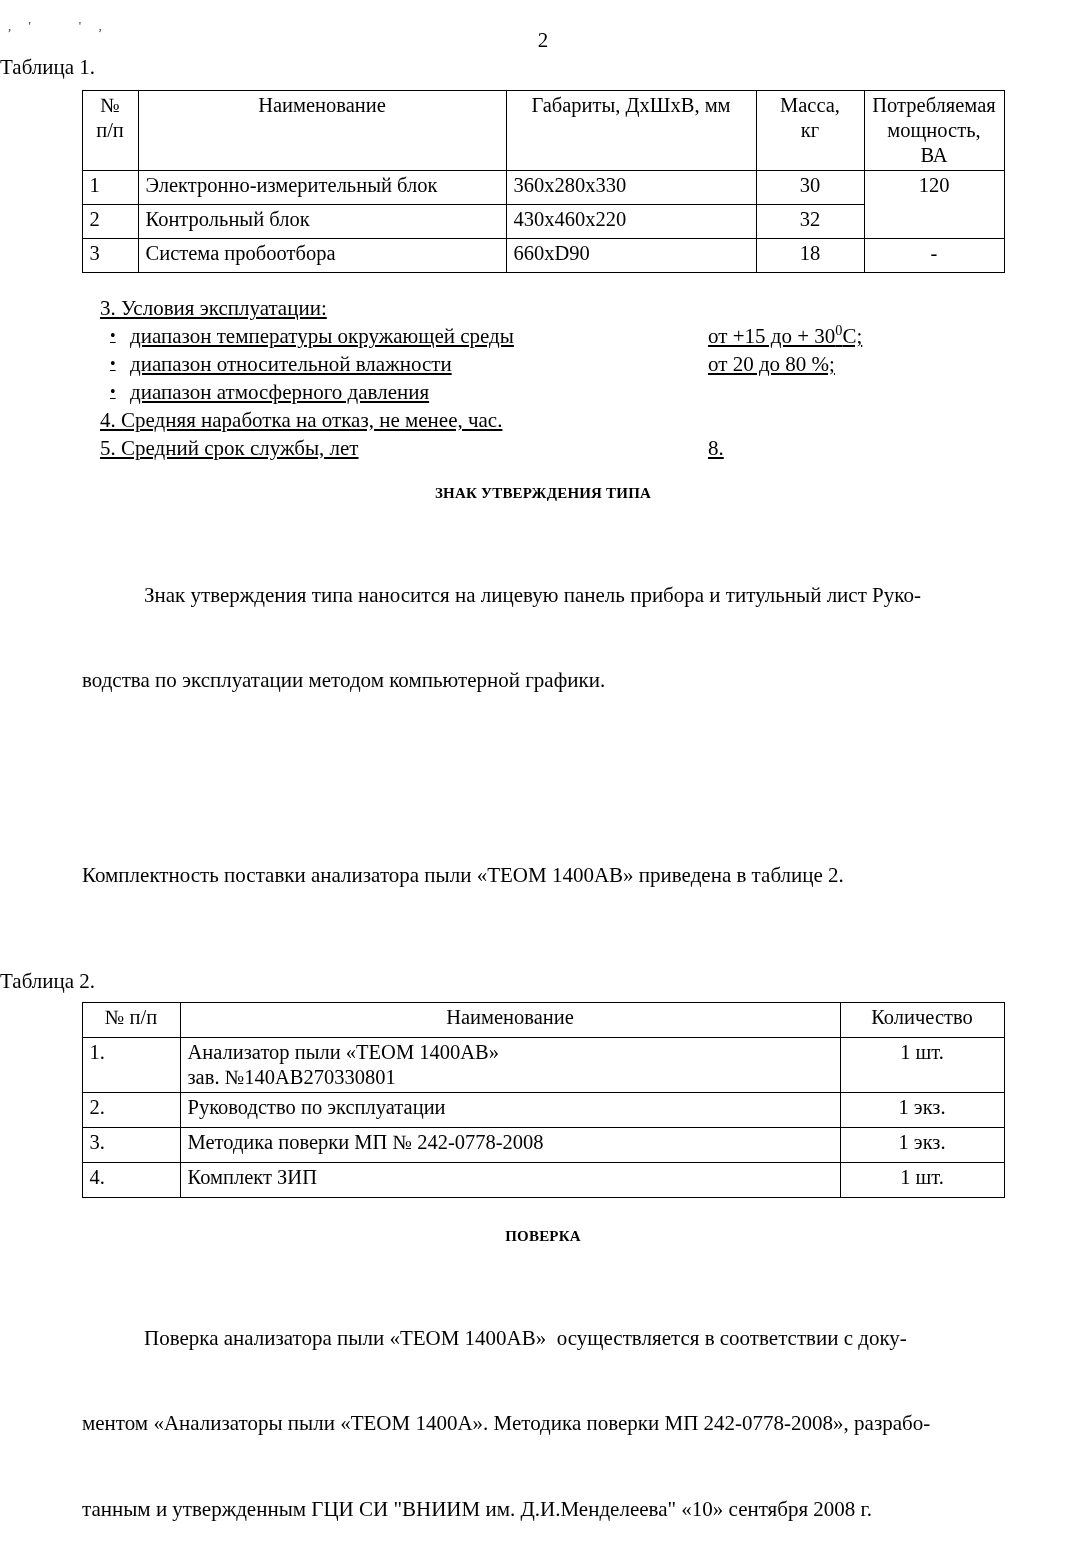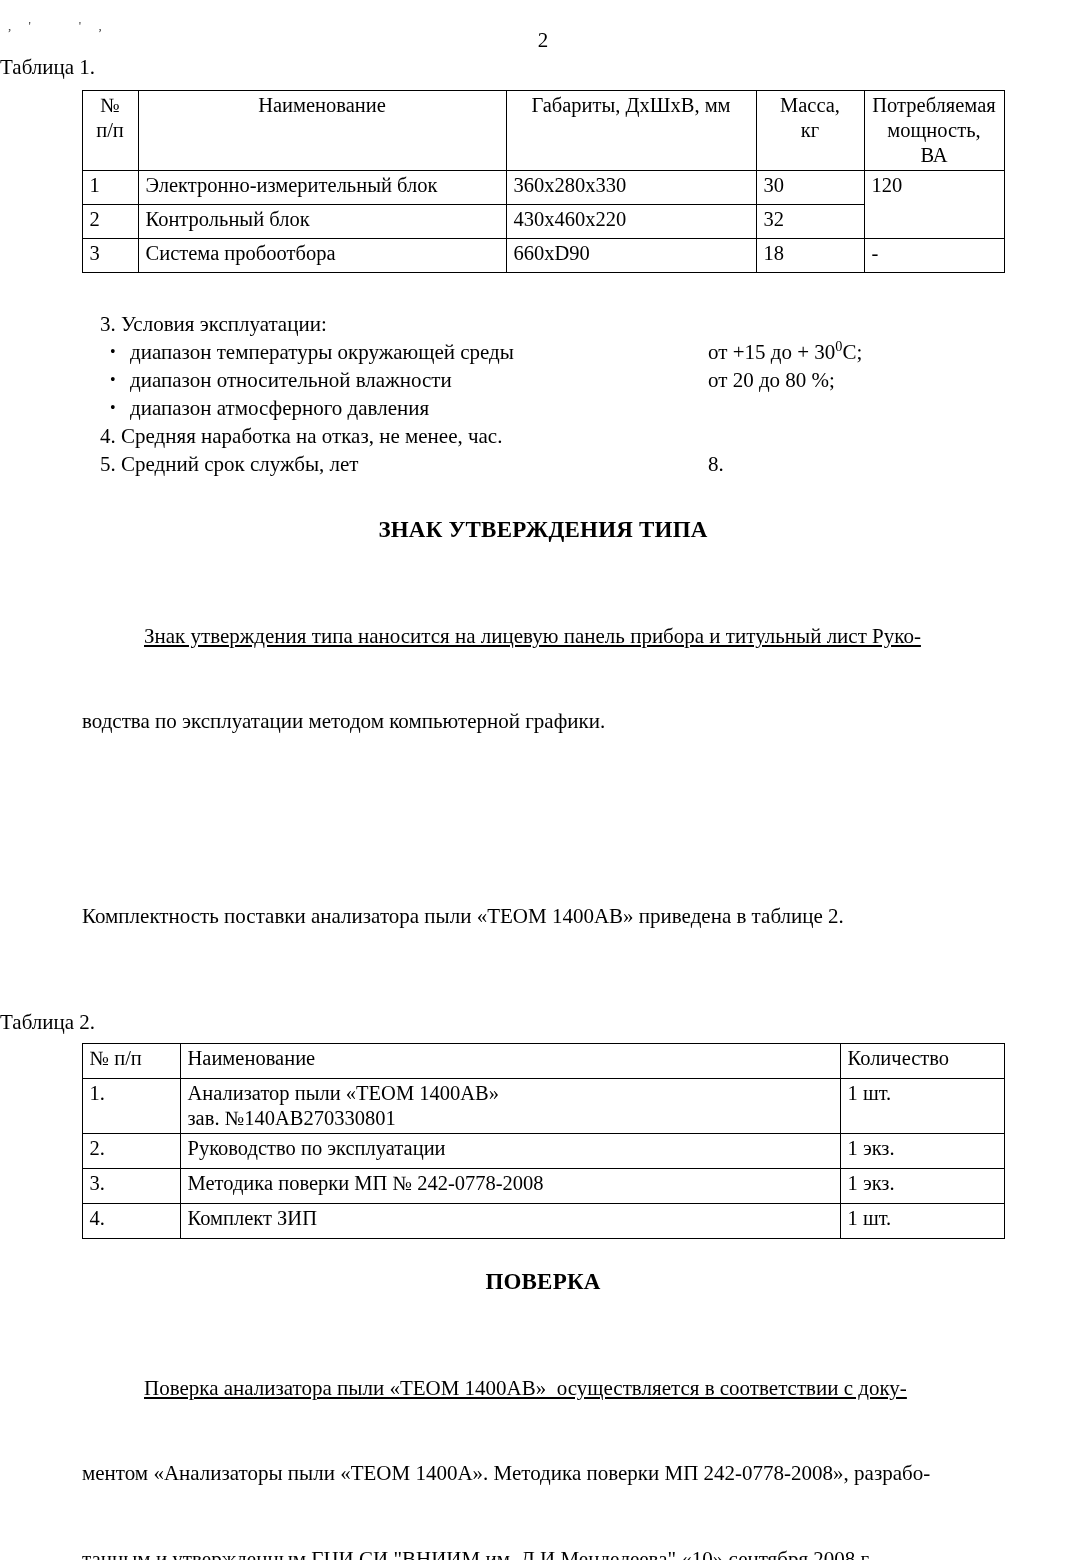--- a/index.html
+++ b/index.html
@@ -65,37 +65,38 @@
     font-size: 20.5px;
   }
   table.doc-table td,
   table.doc-table th {
     border: 1.6px solid #000000;
     padding: 2px 7px;
     font-weight: normal;
     vertical-align: top;
     line-height: 1.22;
   }
-  .c { }
+  .c { text-align: center; }
   .l { text-align: left; }
   .mid { vertical-align: middle; margin-top: 28px; }
 
   
   #table1 { width: 922px; margin-top: 10px; }
   #table1 .hdr td { text-align: center; height: 58px; }
   #table1 .body td { height: 29px; }
 
   
   #table2 { width: 922px; margin-top: 8px; }
   #table2 td { height: 30px; }
   .block {
     width: 922px;
-    margin: 16px auto;
+    margin: 0 auto;
     font-size: 21px;
     line-height: 1.33;
+    text-decoration: underline;
   }
   .numline {
     display: block;
     padding-left: 18px;
   }
   .paramrow {
     display: flex;
     padding-left: 18px;
   }
   .paramrow.bulleted { padding-left: 18px; }
@@ -106,40 +107,40 @@
     padding-left: 10px;
     box-sizing: border-box;
     font-size: 16px;
     line-height: 1.6;
   }
   .pname { flex: 0 0 578px; }
   .pval { flex: 1 1 auto; }
 
   
   h2.sec {
-    font-size: 23px;
+    font-size: 15px;
     font-weight: bold;
     text-align: center;
     margin: 0;
     padding: 0;
     letter-spacing: 0.2px;
   }
 
   
   p.para {
     width: 922px;
     margin: 0 auto;
     font-size: 21px;
     line-height: 1.36;
     text-align: left;
     white-space: pre-wrap;
   }
 
   .pline { display: block; }
-  .pline.ind { text-indent: 62px; text-decoration: underline; }
+  .pline.ind { text-indent: 62px; }
   .spacer-m { height: 22px; }
   .spacer-l { height: 30px; }
 
   sup.deg { font-size: 0.68em; vertical-align: super; line-height: 0; }
 </style>
 </head>
 <body>
 
 <div id="page">
 

